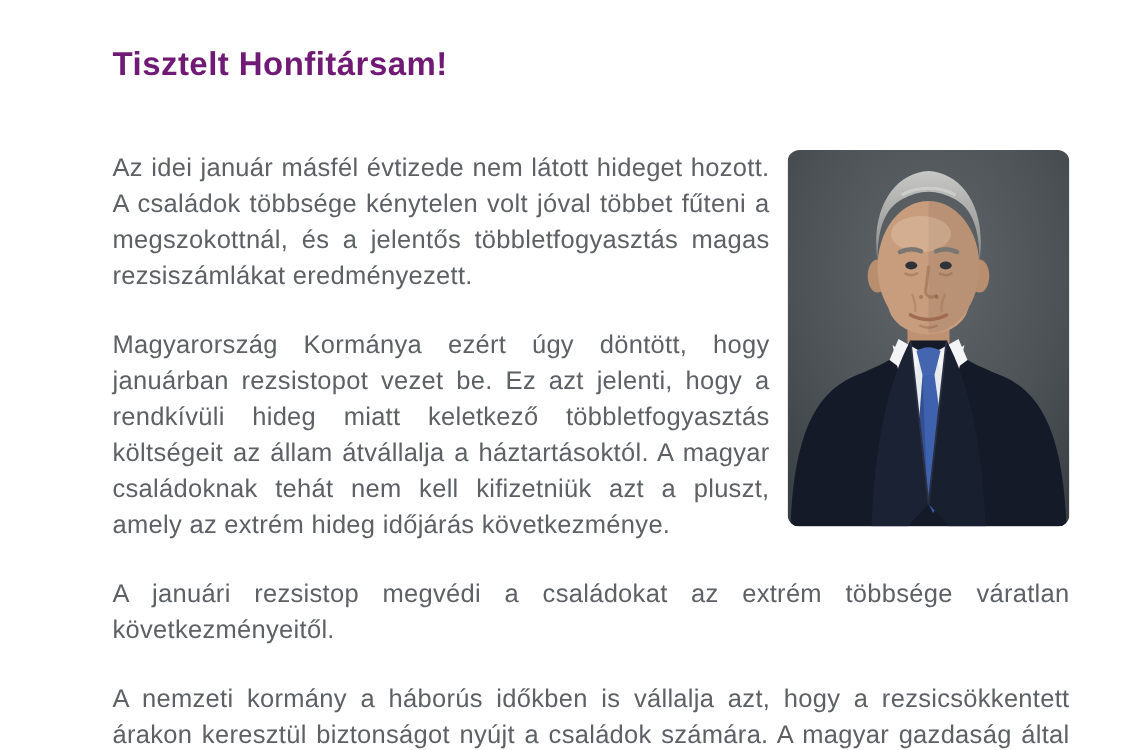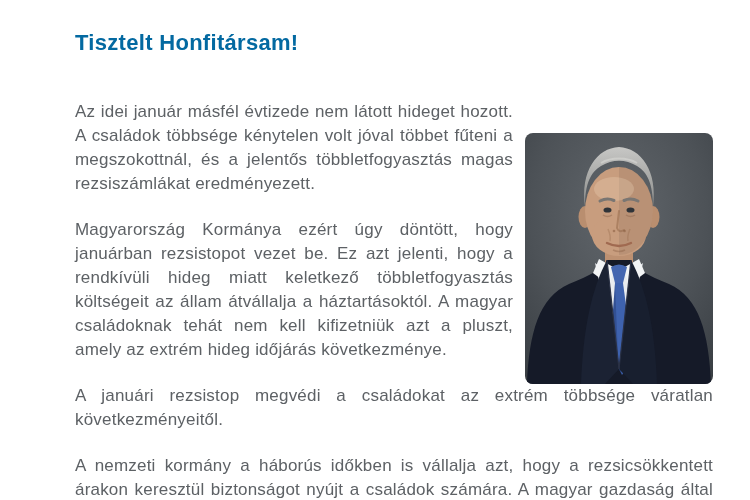--- a/index.html
+++ b/index.html
@@ -14,25 +14,25 @@
     padding: 0 37px 0 75px;
     box-sizing: border-box;
     overflow: hidden;
   }
   .title {
     margin: 30px 0 0 0;
     font-size: 22px;
     line-height: 26px;
     font-weight: 700;
     letter-spacing: 0.3px;
-    color: #0369a1;
+    color: #701a75;
   }
   .top-section {
     display: flex;
-    align-items: flex-end;
+    align-items: flex-start;
     margin-top: 44px;
   }
   .text-col {
     flex: 0 0 438px;
     width: 438px;
   }
   p.body-par {
     margin: 0 0 22px 0;
     font-size: 17px;
     line-height: 24px;

